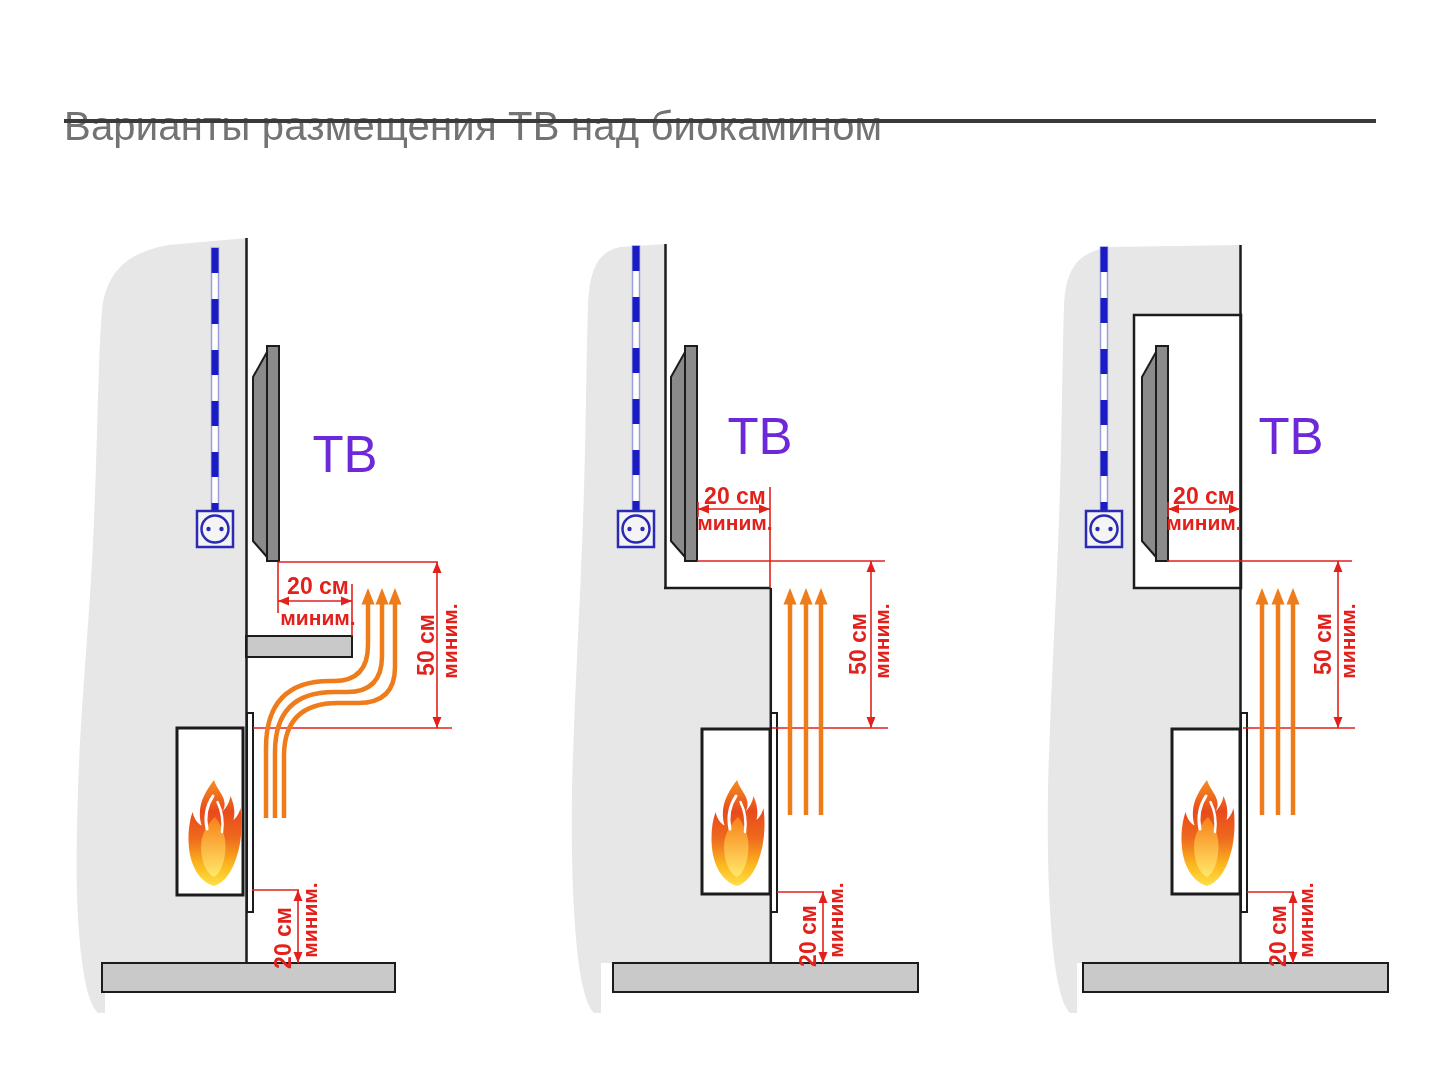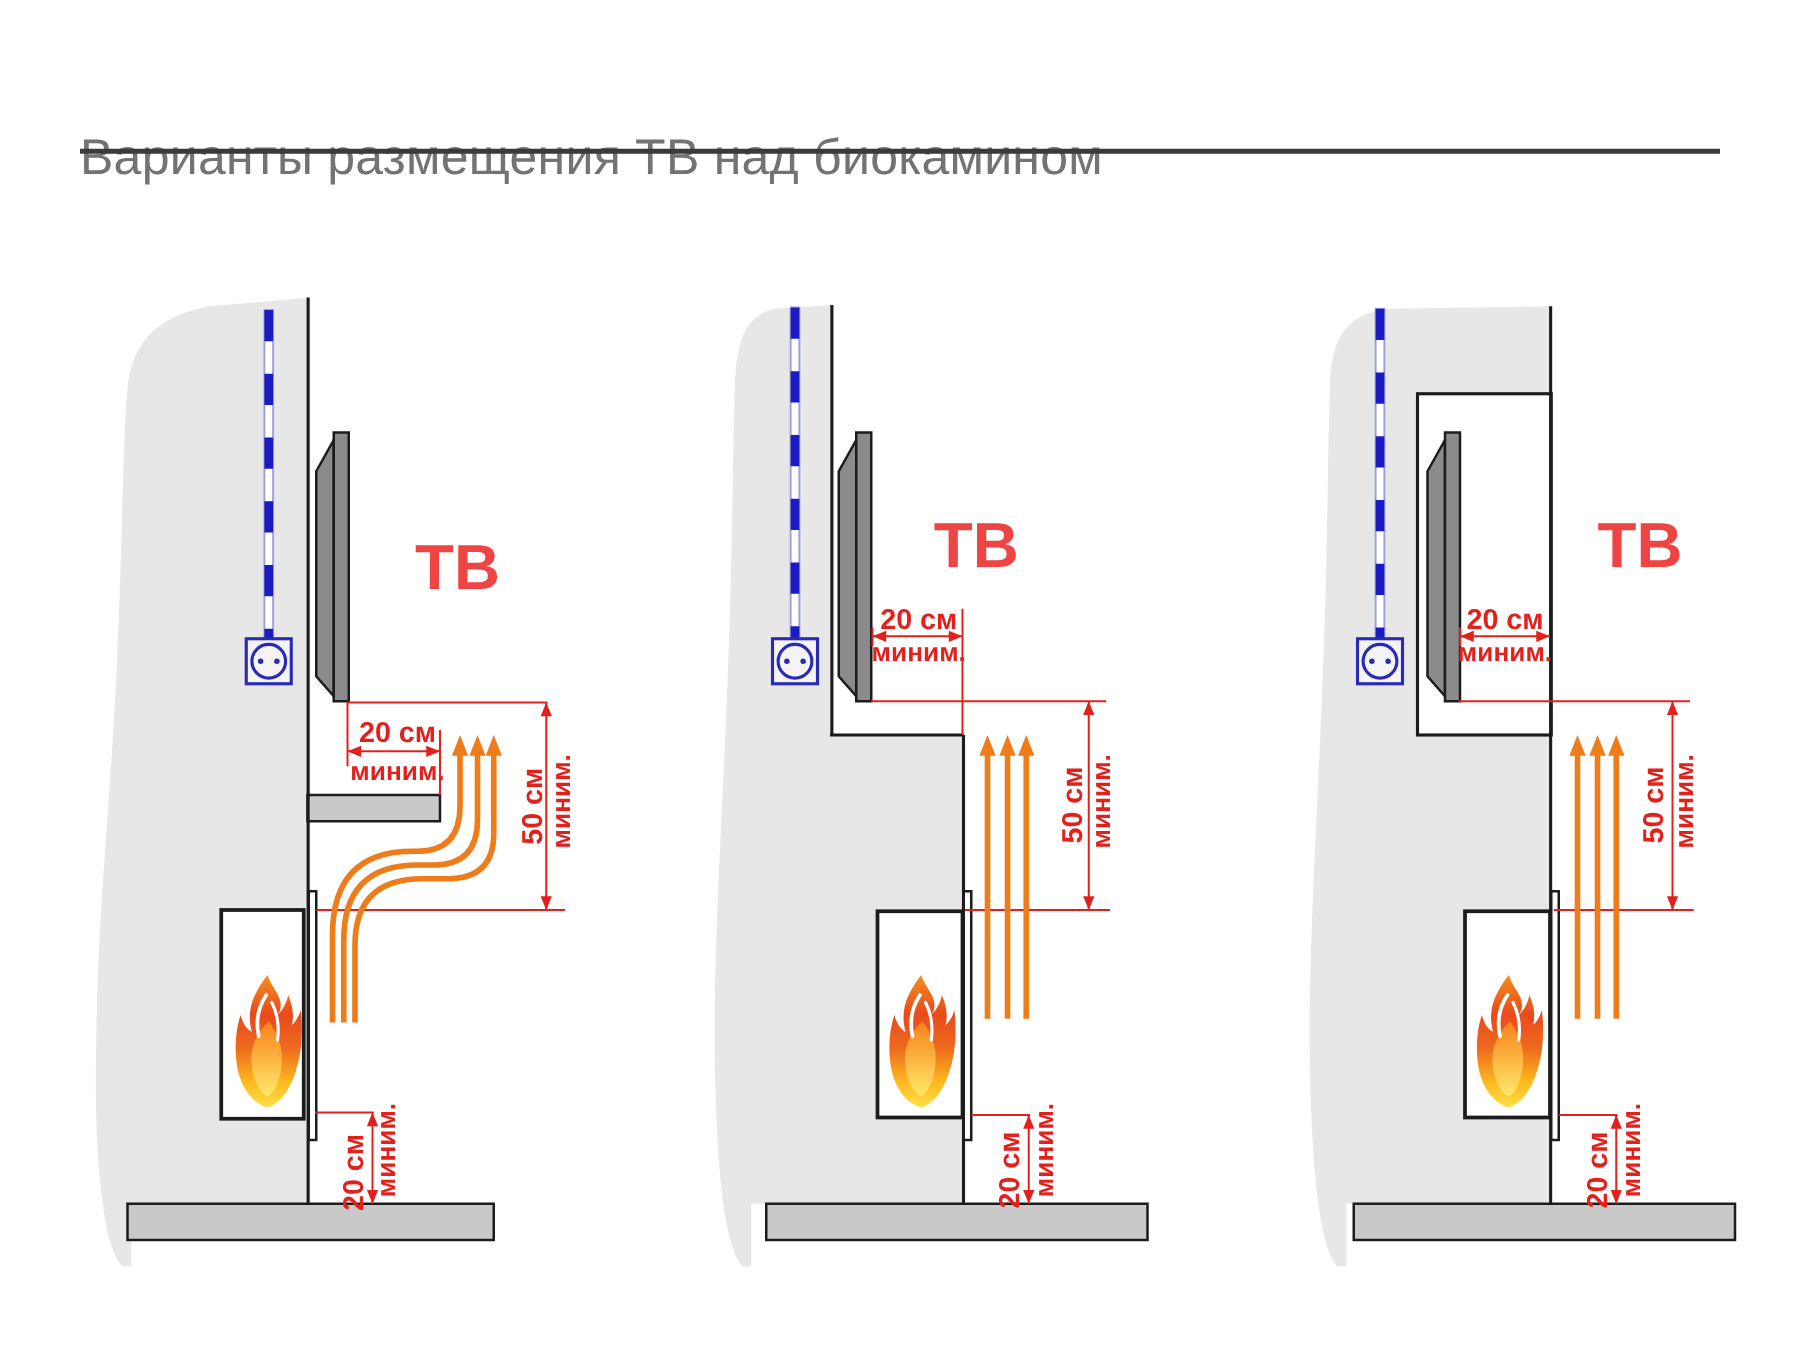--- a/index.html
+++ b/index.html
@@ -7,22 +7,22 @@
           font-family:"Liberation Sans", sans-serif;}
   .page-title{position:absolute;left:64px;top:72px;font-size:40px;color:#737373;
               letter-spacing:0.2px;white-space:nowrap;margin-top:32px;}
   .title-rule{position:absolute;left:64px;top:119px;width:1312px;height:3.5px;background:#3a3a3a;}
   svg{position:absolute;left:0;top:0;}
   .lbl{position:absolute;white-space:nowrap;color:#e2211c;font-weight:bold;
        transform:translate(-50%,-50%);}
   .lbl.rot{transform:translate(-50%,-50%) rotate(-90deg);}
   .dim-val{font-size:23px;}
   .dim-min{font-size:21px;}
-  .tv-lbl{position:absolute;color:#ef4444;font-size:51px;font-weight:700;
-          transform:translate(-50%,-50%);white-space:nowrap;margin-left:21px;}
+  .tv-lbl{position:absolute;color:#6d28d9;font-size:51px;font-weight:400;
+          transform:translate(-50%,-50%);white-space:nowrap;}
 </style>
 </head>
 <body>
 
 <div class="canvas">
 
   <div class="page-title">Варианты размещения ТВ над биокамином</div>
   <div class="title-rule"></div>
 
   <svg width="1440" height="1080" viewBox="0 0 1440 1080">

